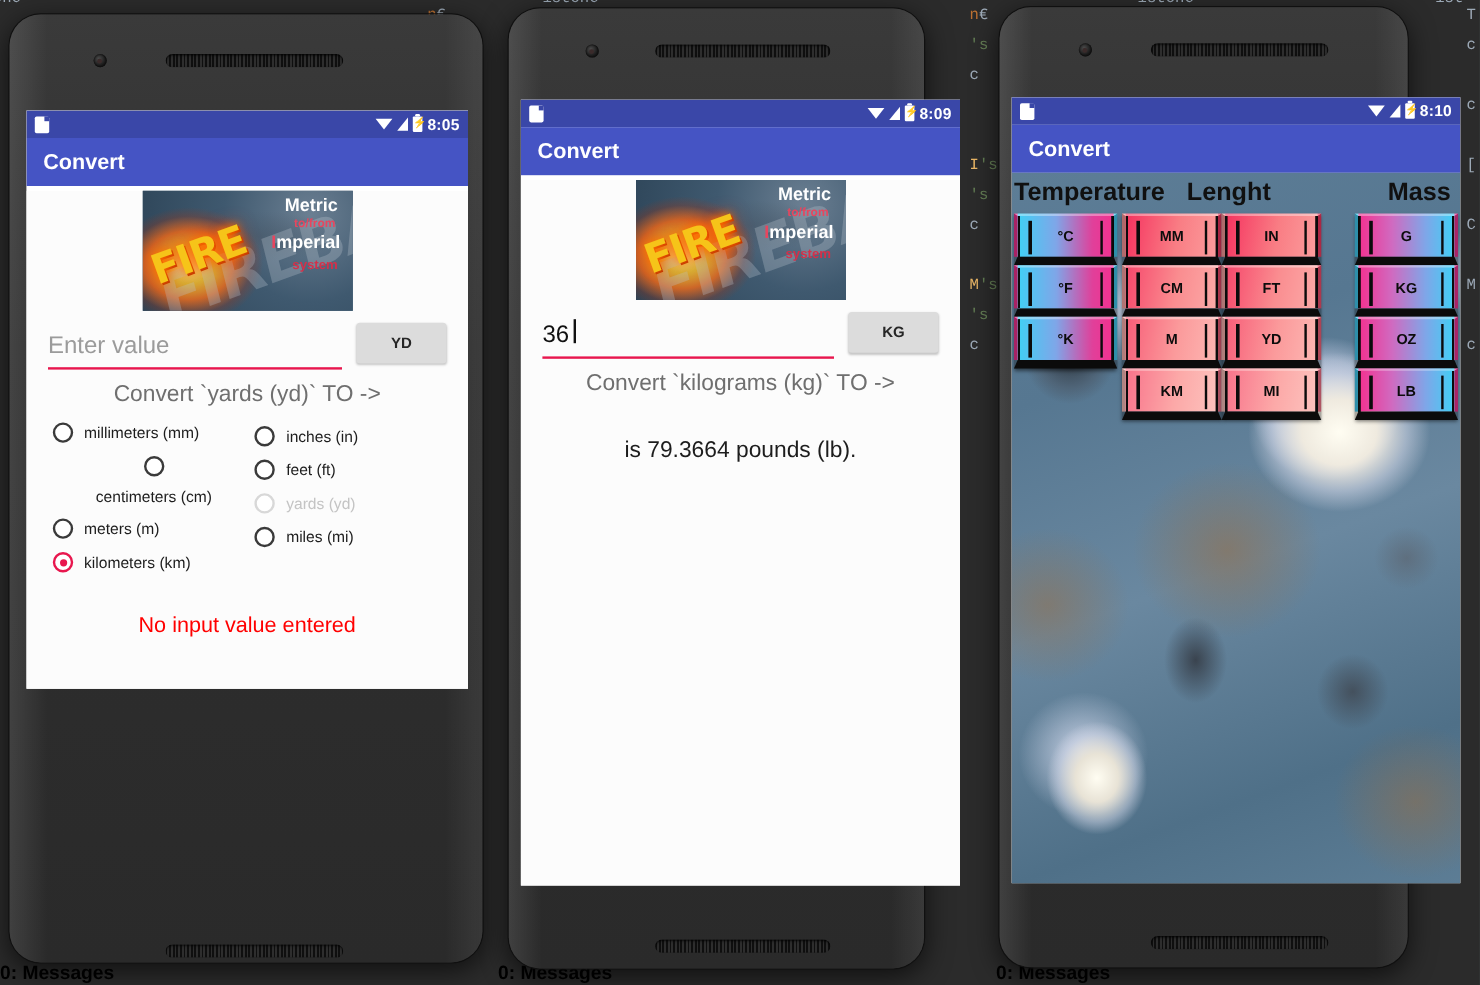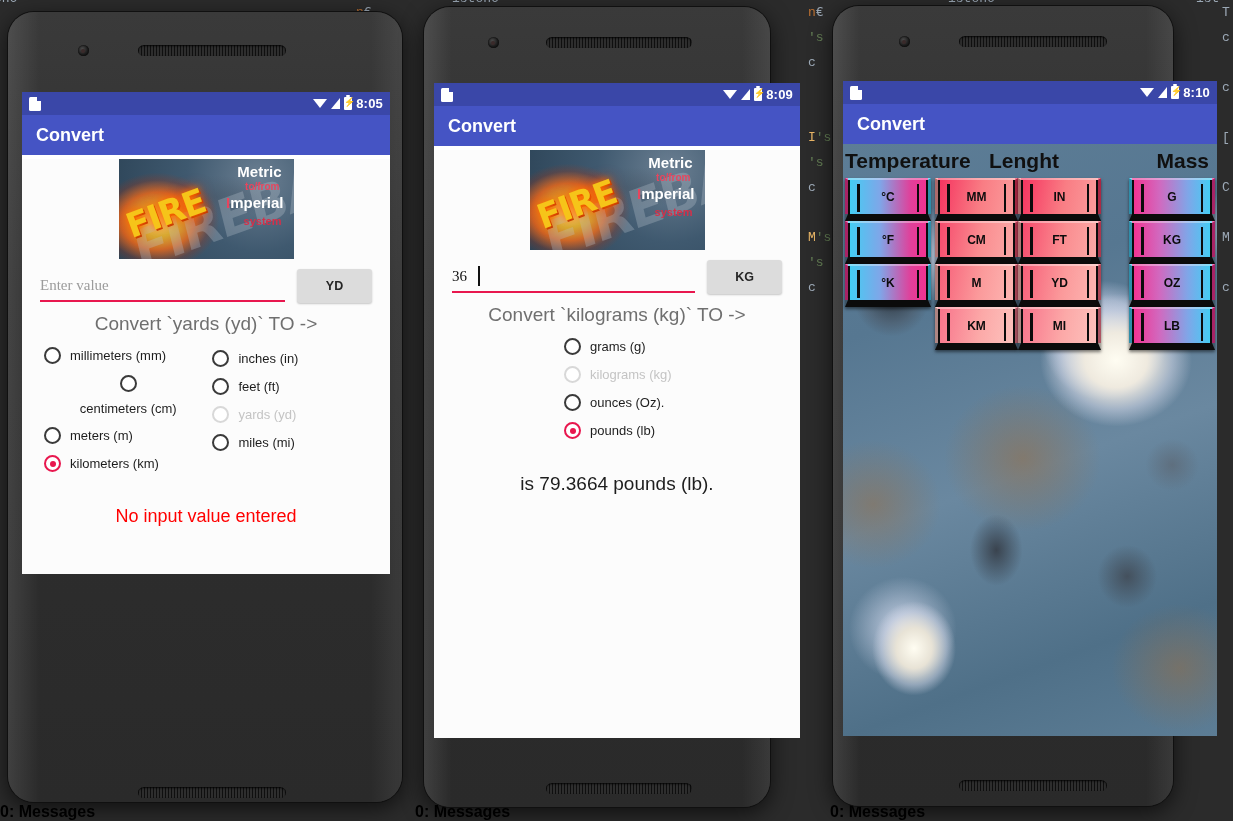--- a/index.html
+++ b/index.html
@@ -120,21 +120,21 @@
   .hero .t-metric{position:absolute;right:12px;top:4px;color:#fff;font-size:15px;font-weight:bold;}
   .hero .t-tofrom{position:absolute;right:14px;top:22px;color:#e8455e;font-size:10px;font-weight:bold;}
   .hero .t-imperial{position:absolute;right:10px;top:35px;font-size:15px;font-weight:bold;color:#fff;}
   .hero .t-imperial i{font-style:normal;color:#e8455e;}
   .hero .t-system{position:absolute;right:12px;top:56px;color:#d4304a;font-size:11px;font-weight:bold;}
 
   .inputrow{display:flex;align-items:flex-start;padding:10px 18px 0 18px;gap:12px;}
   .textfield{flex:1;position:relative;padding-top:6px;}
   .textfield input{
     width:100%;border:none;outline:none;background:transparent;
-    font-size:15px;color:#111;font-family:Liberation Serif, serif;
+    font-size:20px;color:#111;font-family:Liberation Sans, sans-serif;
     padding:2px 0 6px 0;
   }
   .textfield input::placeholder{color:#9b9b9b;}
   .tf-underline{height:2px;background:#e8174e;width:100%;}
   .caret{position:absolute;left:26px;top:6px;width:1.5px;height:20px;background:#111;}
   .unitbtn{
     width:75px;height:34px;background:#dcdcdc;border-radius:3px;
     display:flex;align-items:center;justify-content:center;
     font-size:12.5px;font-weight:bold;color:#262626;
     box-shadow:0 1px 2px rgba(0,0,0,.22);
@@ -411,40 +411,20 @@
         <div class="textfield">
           <input type="text" id="p2input" placeholder="Enter value" value="36" style="">
           <span class="caret"></span>
           <div class="tf-underline"></div>
         </div>
         <div class="unitbtn">KG</div>
       </div>
 
       <div class="converttitle">Convert `kilograms (kg)` TO -&gt;</div>
 
-      <div class="radiogrid" style="padding-left:130px;">
-        <div class="radio-col">
-          <div class="radio">
-            <span class="dot"></span>
-            <span>grams (g)</span>
-          </div>
-          <div class="radio dim">
-            <span class="dot"></span>
-            <span>kilograms (kg)</span>
-          </div>
-          <div class="radio">
-            <span class="dot"></span>
-            <span>ounces (Oz).</span>
-          </div>
-          <div class="radio sel">
-            <span class="dot"></span>
-            <span>pounds (lb)</span>
-          </div>
-        </div>
-      </div>
 
       <div class="resulttext">is 79.3664 pounds (lb).</div>
 
     </div>
   </div>
 </div>
 
 <div class="phone" style="left:833px;top:6px;width:340px;height:800px;">
   <div class="bezel-shine"></div>
   <div class="camera" style="left:66px;top:30px;"></div>

